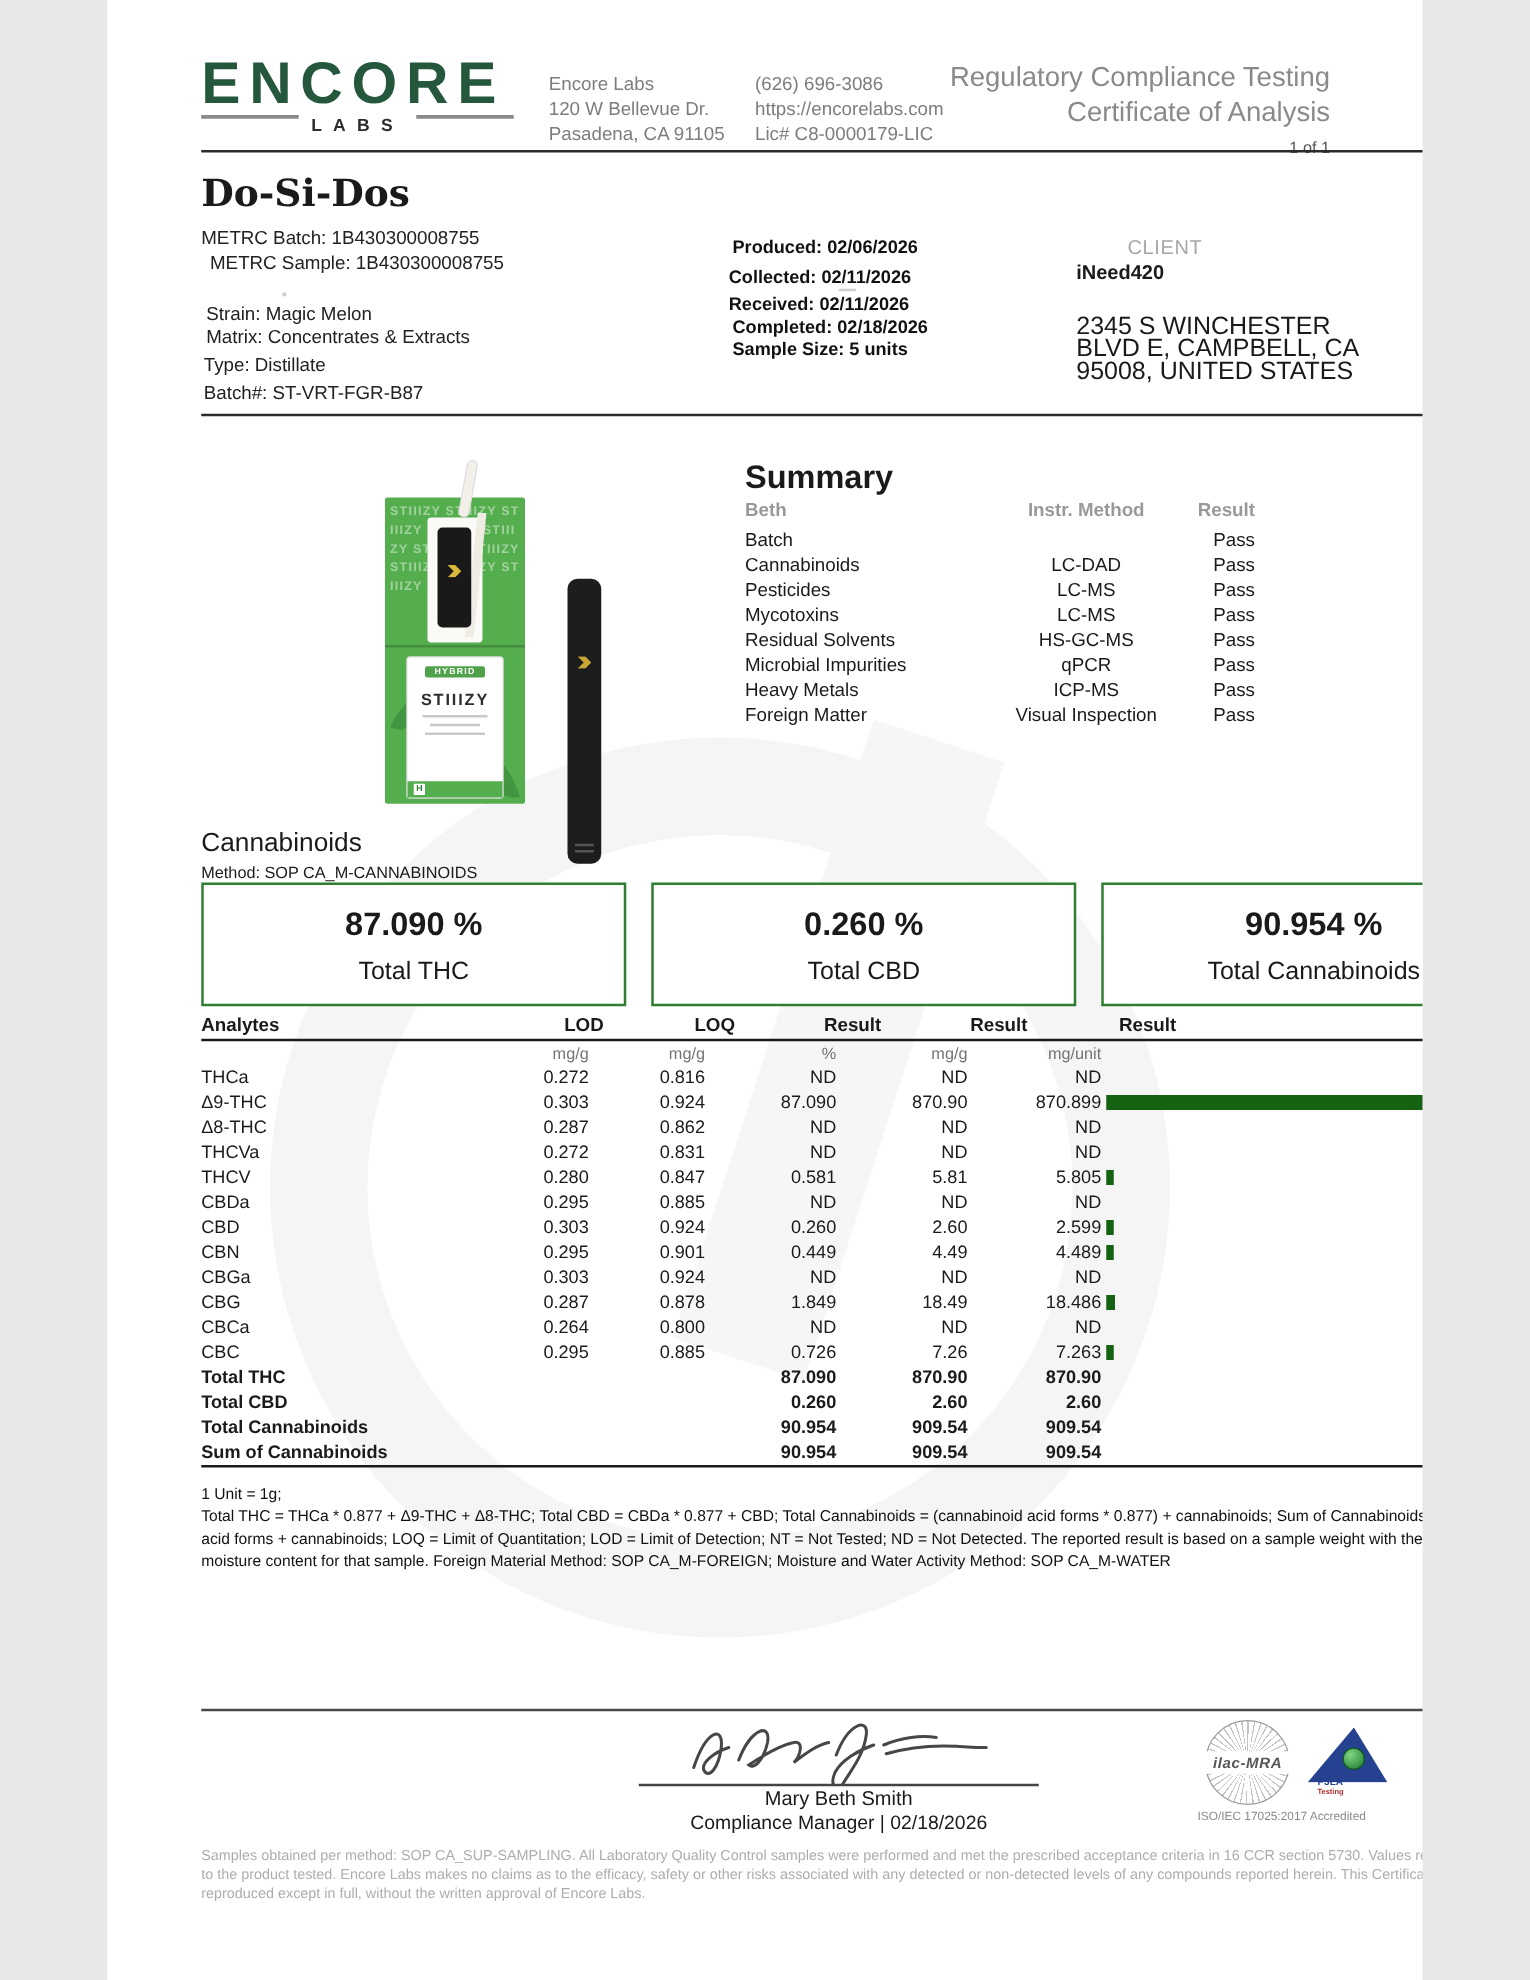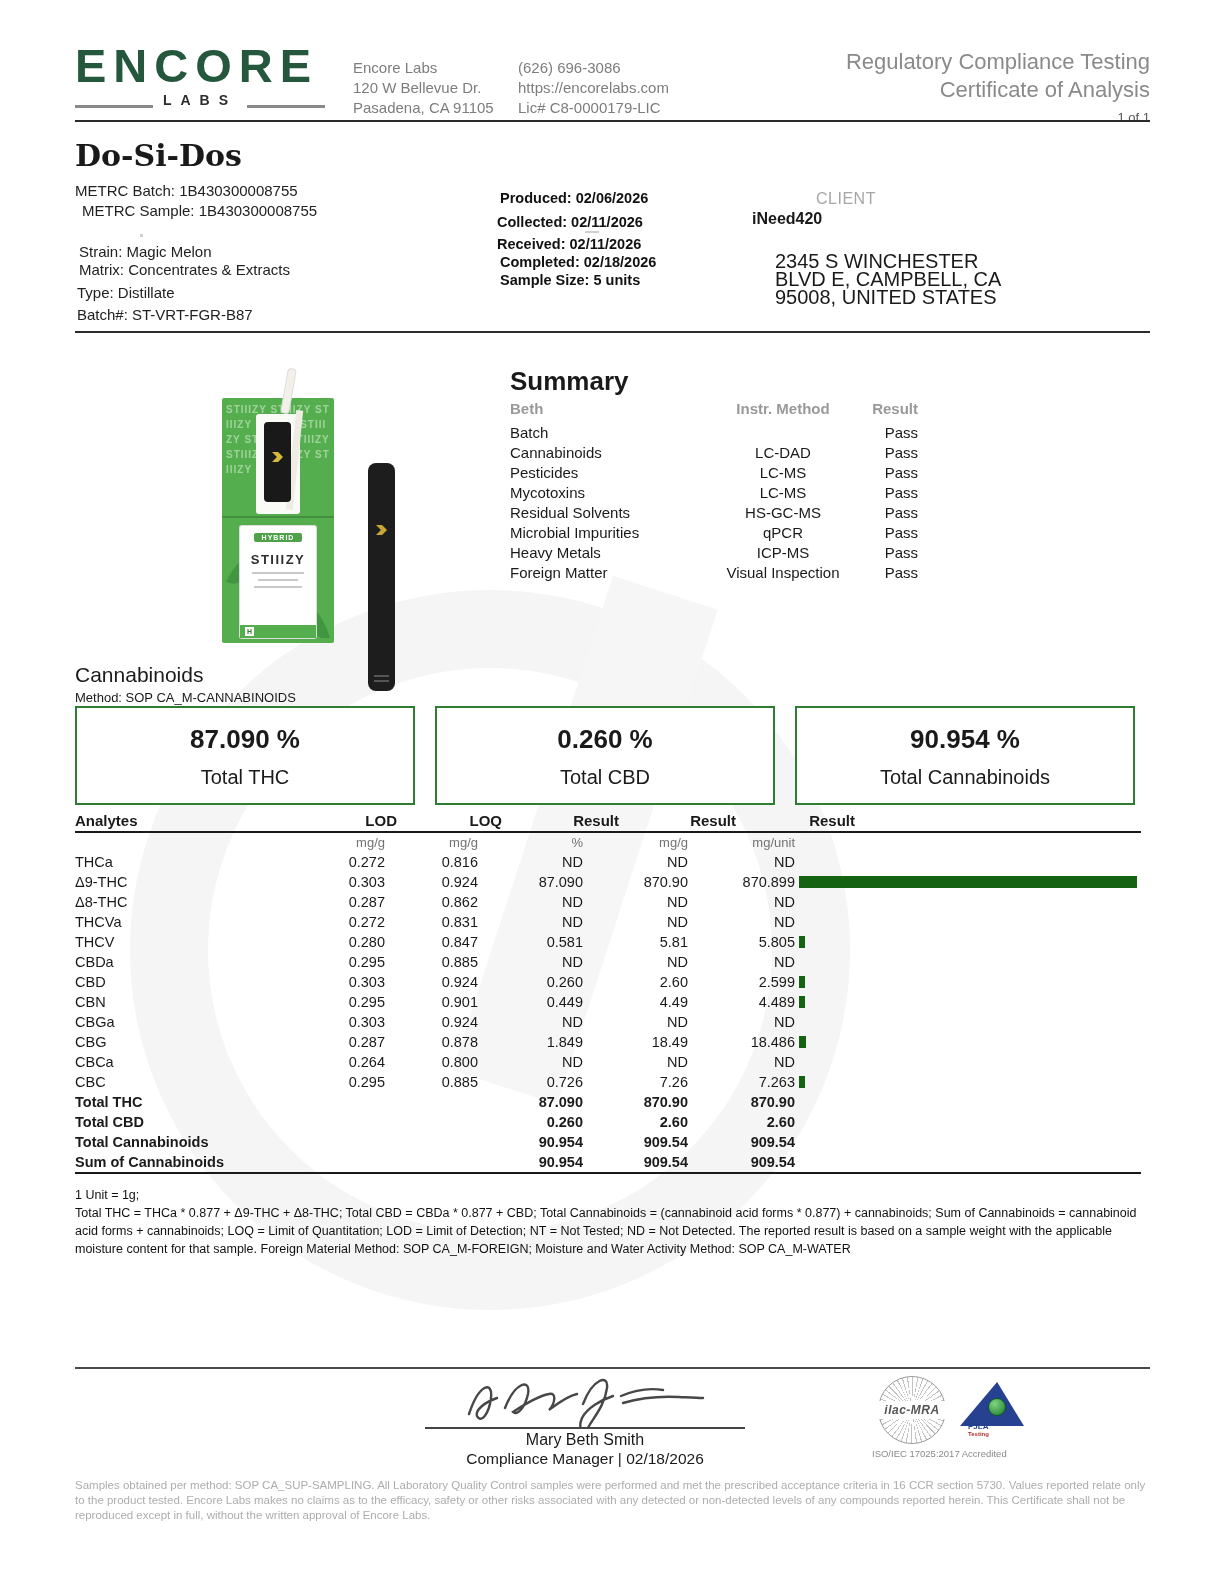--- a/index.html
+++ b/index.html
@@ -1,29 +1,29 @@
 <!DOCTYPE html>
 <html><head>
 <meta charset="utf-8">
 <style>
   * { margin:0; padding:0; box-sizing:border-box; }
   body { background:#e8e8e8; font-family:"Liberation Sans", sans-serif; }
-  .page { position:relative; width:1224px; height:1584px; background:#fff; margin:0 auto;
+  .page { position:relative; width:1052px; height:1584px; background:#fff; margin:0 auto;
           color:#1a1a1a; overflow:hidden; }
   .abs { position:absolute; }
 
   
   .wm-ring { position:absolute; left:130px; top:590px; width:720px; height:720px;
              border:78px solid #f5f5f5; border-radius:50%; }
   .wm-stripe { position:absolute; left:530px; top:580px; width:110px; height:520px;
                background:#f6f6f6; transform:rotate(18deg); }
 
   
   .logo-word { font-size:47px; font-weight:800; color:#24573c; letter-spacing:7px; line-height:48px; }
-  .logo-sub { display:flex; align-items:flex-end; gap:10px; width:250px; margin-top:2px; }
+  .logo-sub { display:flex; align-items:flex-start; gap:10px; width:250px; margin-top:2px; }
   .logo-line { height:3px; background:#8a8a8a; flex:1; }
   .logo-sub-text { font-size:14px; letter-spacing:9px; color:#2d2d2d; font-weight:700; }
   .hdr-col { font-size:15px; line-height:20px; color:#7d7d7d; }
   .doc-title { text-align:right; font-size:22px; line-height:28px; color:#8a8a8a; }
   .page-num { text-align:right; font-size:13px; color:#555; margin-top:6px; }
   .rule { position:absolute; left:75px; width:1075px; background:#2b2b2b; }
 
   
   .sample-name { font-family:"DejaVu Serif", serif; font-weight:700; font-size:30px; }
   .fld { font-size:15px; color:#222; }
@@ -166,21 +166,21 @@
   <div class="abs fld" style="left:77px; top:284px;">Type: Distillate</div>
   <div class="abs fld" style="left:77px; top:306px;">Batch#: ST-VRT-FGR-B87</div>
 
   <div class="abs date-line" style="left:500px; top:190px;">Produced: 02/06/2026</div>
   <div class="abs date-line" style="left:497px; top:214px;">Collected: 02/11/2026</div>
   <div class="abs date-line" style="left:497px; top:236px;">Received: 02/11/2026</div>
   <div class="abs date-line" style="left:500px; top:254px;">Completed: 02/18/2026</div>
   <div class="abs date-line" style="left:500px; top:272px;">Sample Size: 5 units</div>
 
   <div class="abs client-label" style="left:816px; top:190px;">CLIENT</div>
-  <div class="abs client-name" style="left:752px; top:210px;">iNeed420</div>
+  <div class="abs client-name" style="left:775px; top:210px;">iNeed420</div>
   <div class="abs client-addr" style="left:775px; top:252px;">2345 S WINCHESTER
 BLVD E, CAMPBELL, CA
 95008, UNITED STATES</div>
 
   <div class="rule" style="top:331px; height:1.5px;"></div>
 
   <div class="abs photo" style="left:200px; top:368px;">
     <div class="box">
       <div class="box-pattern">STIIIZY STIIIZY STIIIZY STIIIZY STIIIZY STIIIZY STIIIZY STIIIZY STIIIZY STIIIZY</div>
       <div class="stick"></div>

